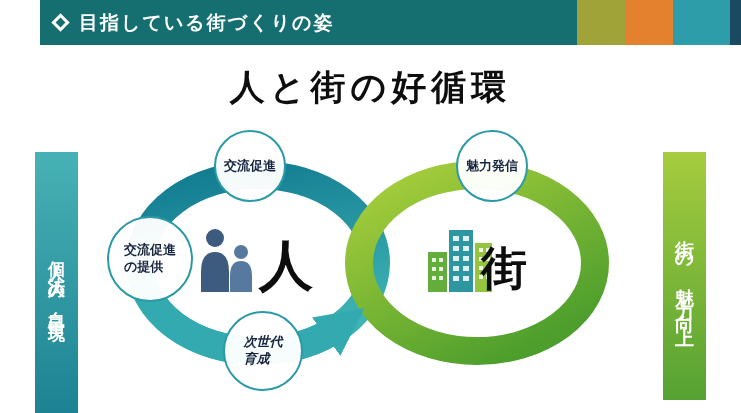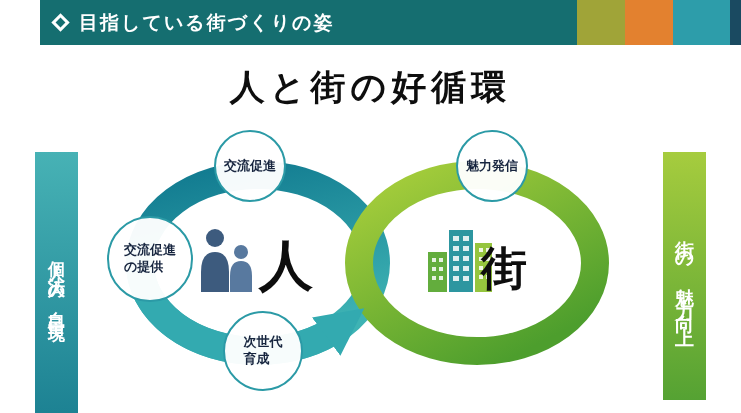--- a/index.html
+++ b/index.html
@@ -135,21 +135,21 @@
     <span>街の魅力向上</span>
   </div>
 
   <div class="node" style="left:214px; top:130px; width:72px; height:72px;">
     <span>交流促進</span>
   </div>
   <div class="node" style="left:107px; top:216px; width:86px; height:86px;">
     <span>交流促進
 の提供</span>
   </div>
-  <div class="node" style="left:223px; top:311px; width:80px; height:80px;">
+  <div class="node" style="left:223px; top:311px; width:80px; height:80px;font-style:italic;">
     <span>次世代
 育成</span>
   </div>
 
   <div class="node" style="left:456px; top:130px; width:72px; height:72px;font-family:Liberation Serif, serif;">
     <span>魅力発信</span>
   </div>
 
   <div class="center-group people-group">
     <svg width="58" height="64" viewBox="0 0 58 64">

